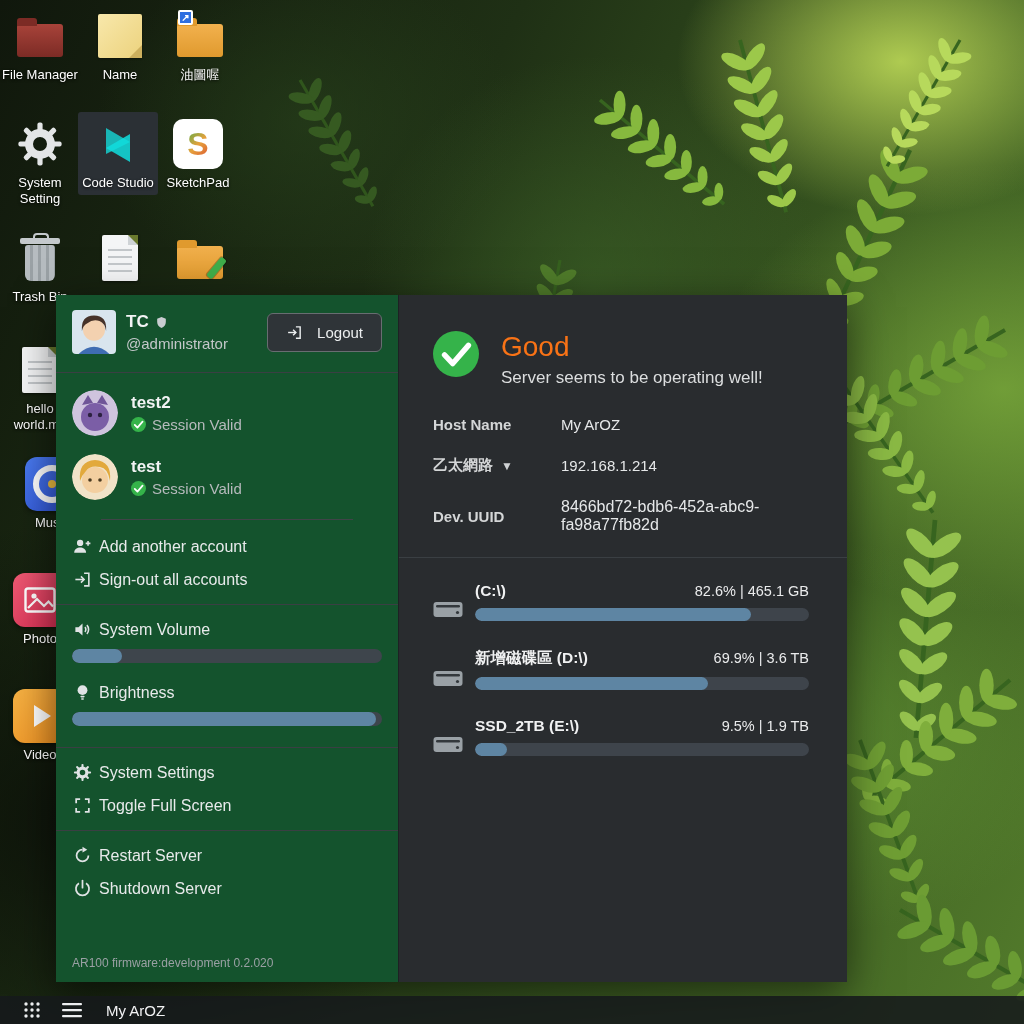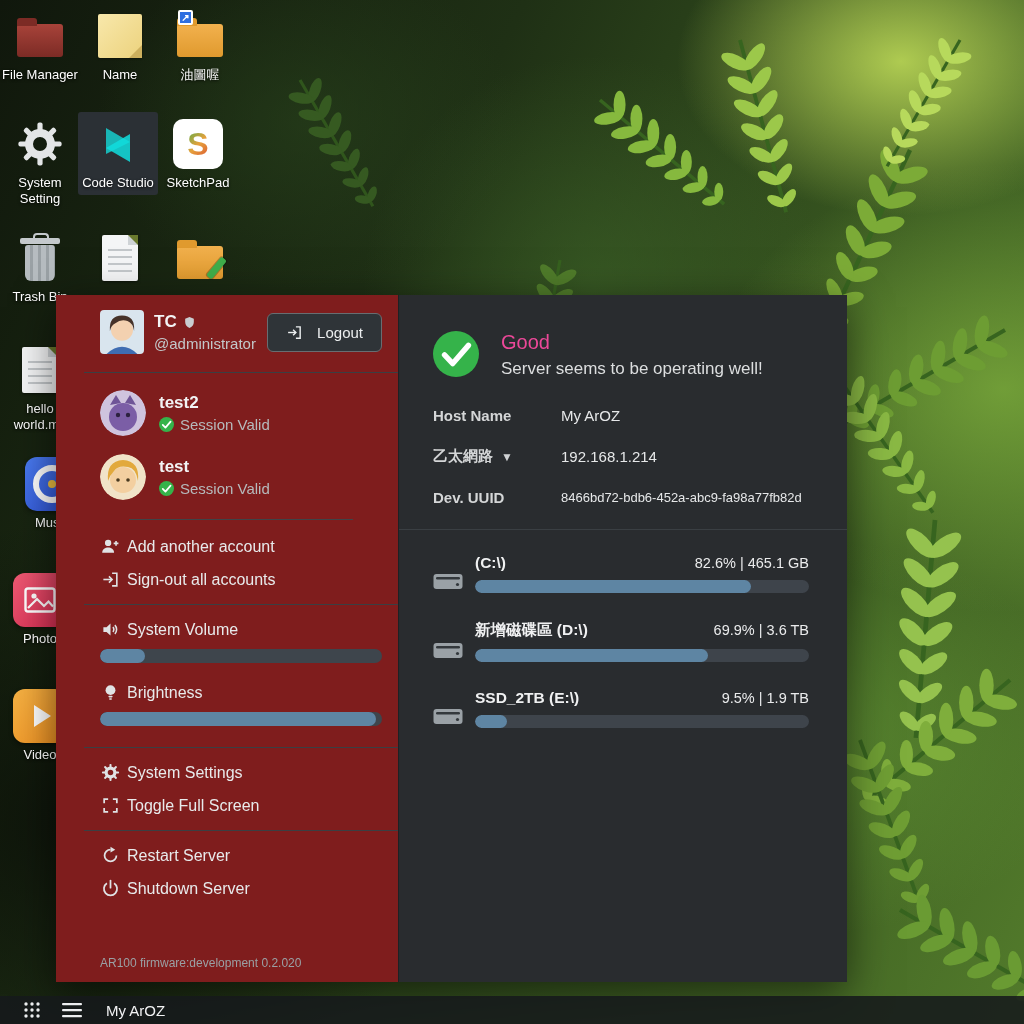--- a/index.html
+++ b/index.html
@@ -65,21 +65,21 @@
   .music::before { content:""; width:26px; height:26px; border:6px solid #fff; border-radius:50%; }
   .music::after { content:""; position:absolute; width:8px; height:8px; border-radius:50%; background:#f0c040; }
   .photo { background:linear-gradient(135deg,#ef5a74,#d42b50); }
   .video { background:linear-gradient(135deg,#f6b244,#ee8f20); }
   .video::before { content:""; margin-left:5px; border-style:solid; border-width:11px 0 11px 17px;
           border-color:transparent transparent transparent #fff; }
 
   
   .popup { position:absolute; left:56px; top:295px; width:791px; height:687px; display:flex; z-index:5;
            box-shadow:0 12px 40px rgba(0,0,0,.55); }
-  .user-panel { width:342px; background:#7f1d1d; color:#e9eaeb; flex:none; display:flex; flex-direction:column;padding-left:28px; }
+  .user-panel { width:342px; background:#14532d; color:#e9eaeb; flex:none; display:flex; flex-direction:column; }
   .status-panel { flex:1; background:#292c2f; border-left:1px solid #1e2124; color:#e9eaeb; }
 
   hr.full { border:none; border-top:1px solid #3a3f43; margin:8px 0; }
   hr.inset { border:none; border-top:1px solid #3f4448; margin:10px 45px; }
 
   .up-header { display:flex; align-items:center; gap:10px; padding:15px 16px 10px; }
   .avatar-sq { width:44px; height:44px; border-radius:4px; overflow:hidden; flex:none; cursor:pointer; }
   .name-line { display:flex; align-items:center; gap:6px; font-size:17px; font-weight:bold; color:#f3f4f5; }
   .name-line svg { width:13px; height:13px; color:#c9cdd0; }
   .handle { font-size:15px; color:#c3c7c9; margin-top:3px; }
@@ -94,29 +94,29 @@
   .chk { width:15px; height:15px; flex:none; }
 
   .menu-row { display:flex; align-items:center; gap:7px; padding:7px 17px; font-size:16px; color:#e8eaeb; cursor:pointer; }
   .menu-row svg { width:19px; height:19px; color:#e0e3e5; flex:none; }
   .slider { height:14px; background:#3e454c; border-radius:7px; margin:3px 16px 13px; overflow:hidden; cursor:pointer; }
   .slider .fill { height:100%; background:#5e85a3; border-radius:7px; }
   .up-footer { color:#9aa0a4; font-size:12px; padding:8px 16px 0; margin-top:auto; padding-bottom:12px; }
 
   .sp-head { display:flex; align-items:flex-start; gap:22px; padding:36px 34px 8px; }
   .check-big { width:46px; height:46px; flex:none; }
-  .good-title { font-size:20px; color:#ec4899; }
+  .good-title { font-size:28px; color:#f97316; }
   .good-msg { font-size:17px; color:#dcdedf; margin-top:5px; }
 
   .info { padding:20px 34px 0; }
   .info-row { display:flex; align-items:center; margin-bottom:23px; }
   .info-label { width:128px; flex:none; color:#d4d6d7; font-size:15px; display:flex; align-items:center; gap:8px;font-weight:bold; }
   .caret { font-size:12px; color:#cfd2d4; cursor:pointer; }
   .info-value { color:#e6e8e9; font-size:15px; }
-  .info-value.small { font-size:13px; }
+  .info-value.small { font-size:16px; }
   hr.sp { border:none; border-top:1px solid #3a3f43; margin:2px 0 0; }
 
   .disks { padding:24px 38px 0 34px; }
   .disk { display:flex; gap:12px; margin-bottom:27px; }
   .disk-icon { width:30px; align-self:flex-end; color:#9aa1a6; margin-bottom:0; }
   .disk-icon svg { width:30px; height:22px; display:block; }
   .disk-body { flex:1; }
   .disk-head { display:flex; justify-content:space-between; align-items:baseline; margin-bottom:8px; }
   .disk-name { font-weight:bold; font-size:15.5px; color:#f0f1f2; }
   .disk-detail { font-size:14.5px; color:#eaebec; }

